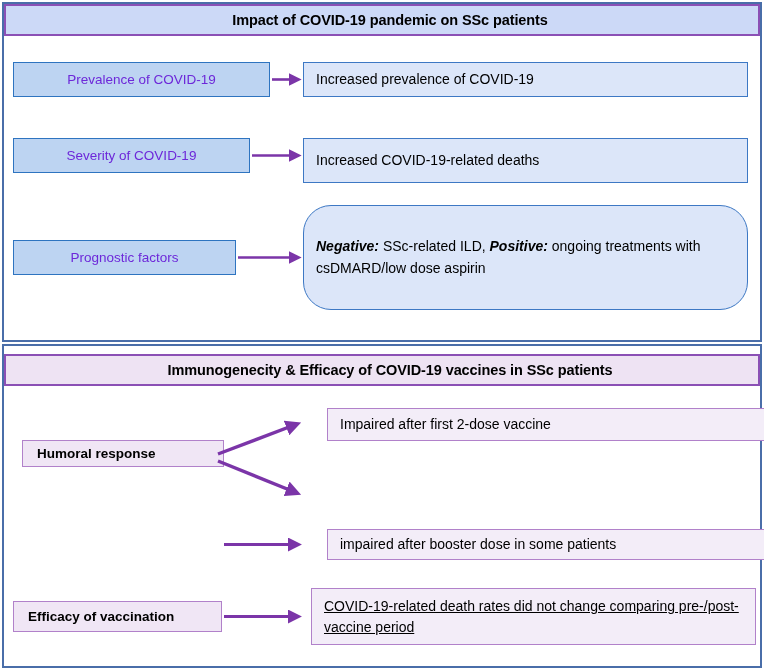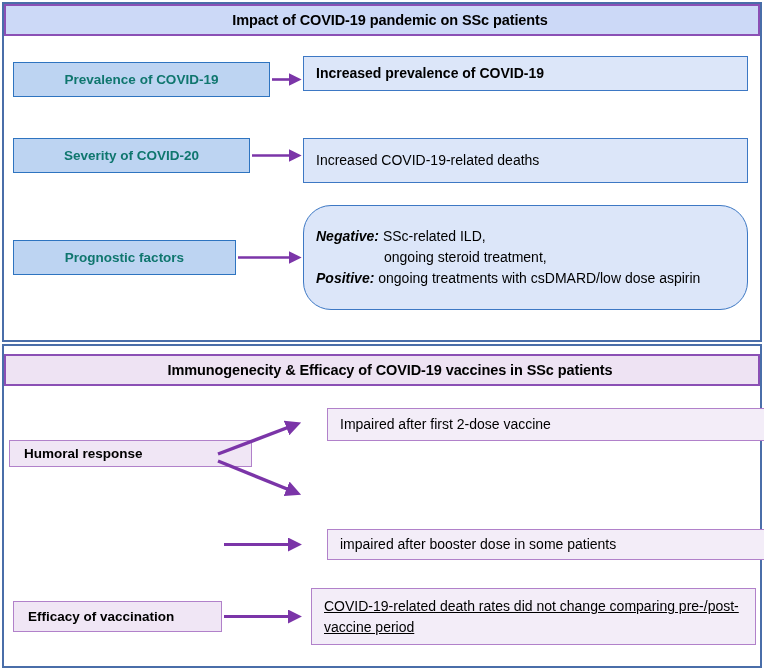--- a/index.html
+++ b/index.html
@@ -61,23 +61,23 @@
   .box .txt { width: 100%; }
 
   
   .box.blue-left {
     background: #bdd4f2;
     border: 1.5px solid #2e74c0;
     justify-content: center;
   }
   .box.blue-left .txt {
     text-align: center;
-    font-weight: bold;
+    font-weight: normal;
     font-size: 13.5px;
-    color: #0f766e;
+    color: #6d28d9;
   }
   .box.blue-right {
     background: #dce6f9;
     border: 1.5px solid #3d78c4;
     padding-left: 12px;
   }
   .box.blue-right .txt {
     text-align: left;
     font-size: 14px;
     color: #000;
@@ -142,26 +142,26 @@
 
   <svg class="arrow-svg" style="left:270px; top:62px; width:36px; height:35px;" viewBox="0 0 36 35">
     <defs>
       <marker id="ah1" markerWidth="5" markerHeight="5" refX="3.6" refY="2.5" orient="auto">
         <path d="M0,0 L5,2.5 L0,5 z" fill="#7b35a8"></path>
       </marker>
     </defs>
     <line x1="2" y1="17.5" x2="28" y2="17.5" stroke="#7b35a8" stroke-width="2.6" marker-end="url(#ah1)"></line>
   </svg>
 
-  <div class="box blue-right" id="box-prevalence-detail" style="left:303px; top:56px; width:445px; height:35px;font-weight:bold;">
+  <div class="box blue-right" id="box-prevalence-detail" style="left:303px; top:62px; width:445px; height:35px;">
     <span class="txt">Increased prevalence of COVID-19</span>
   </div>
 
   <div class="box blue-left" id="box-severity" style="left:13px; top:138px; width:237px; height:35px;">
-    <span class="txt">Severity of COVID-20</span>
+    <span class="txt">Severity of COVID-19</span>
   </div>
 
   <svg class="arrow-svg" style="left:250px; top:138px; width:56px; height:35px;" viewBox="0 0 56 35">
     <defs>
       <marker id="ah2" markerWidth="5" markerHeight="5" refX="3.6" refY="2.5" orient="auto">
         <path d="M0,0 L5,2.5 L0,5 z" fill="#7b35a8"></path>
       </marker>
     </defs>
     <line x1="2" y1="17.5" x2="48" y2="17.5" stroke="#7b35a8" stroke-width="2.6" marker-end="url(#ah2)"></line>
   </svg>
@@ -179,28 +179,27 @@
       <marker id="ah3" markerWidth="5" markerHeight="5" refX="3.6" refY="2.5" orient="auto">
         <path d="M0,0 L5,2.5 L0,5 z" fill="#7b35a8"></path>
       </marker>
     </defs>
     <line x1="2" y1="17.5" x2="62" y2="17.5" stroke="#7b35a8" stroke-width="2.6" marker-end="url(#ah3)"></line>
   </svg>
 
   <div class="box blue-right" id="box-prognostic-detail" style="left:303px; top:205px; width:445px; height:105px;border-radius:28px;">
     <span class="txt">
       <span class="lbl">Negative:</span><span> SSc-related ILD,</span>
-      <span class="indent-line">ongoing steroid treatment,</span>
       <span class="lbl">Positive:</span><span> ongoing treatments with csDMARD/low dose aspirin</span>
     </span>
   </div>
 
   <div class="section-header" id="header-vaccine">Immunogenecity &amp; Efficacy of COVID-19 vaccines in SSc patients</div>
 
-  <div class="box purple-left" id="box-humoral" style="left:9px; top:440px; width:243px; height:27px;">
+  <div class="box purple-left" id="box-humoral" style="left:22px; top:440px; width:202px; height:27px;">
     <span class="txt">Humoral response</span>
   </div>
 
   <svg class="arrow-svg" style="left:215px; top:405px; width:92px; height:100px;" viewBox="0 0 92 100">
     <defs>
       <marker id="ah4" markerWidth="4.6" markerHeight="4.6" refX="3.3" refY="2.3" orient="auto">
         <path d="M0,0 L4.6,2.3 L0,4.6 z" fill="#7b35a8"></path>
       </marker>
       <marker id="ah5" markerWidth="4.6" markerHeight="4.6" refX="3.3" refY="2.3" orient="auto">
         <path d="M0,0 L4.6,2.3 L0,4.6 z" fill="#7b35a8"></path>

